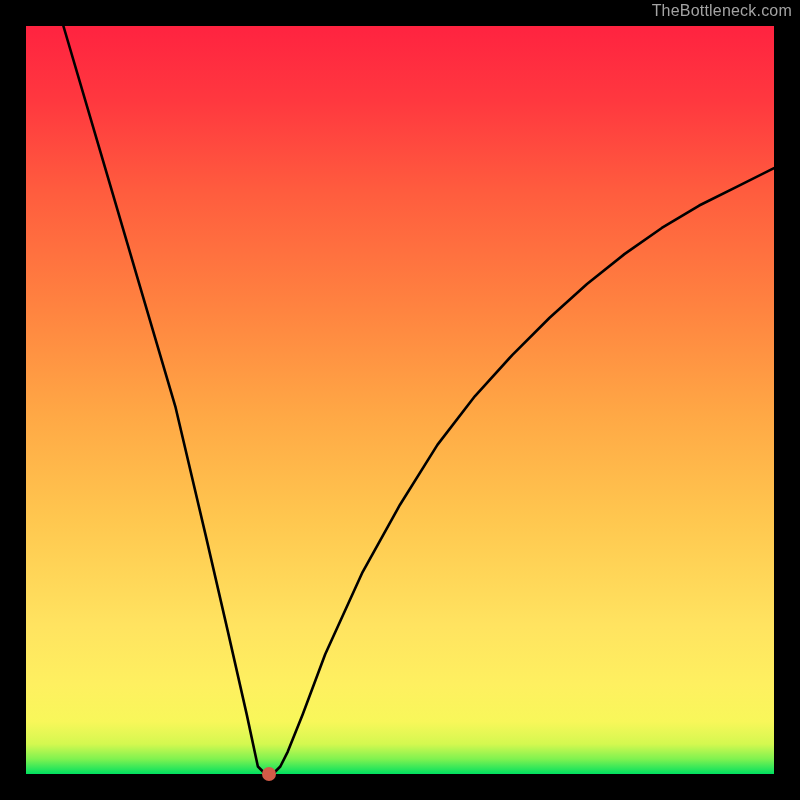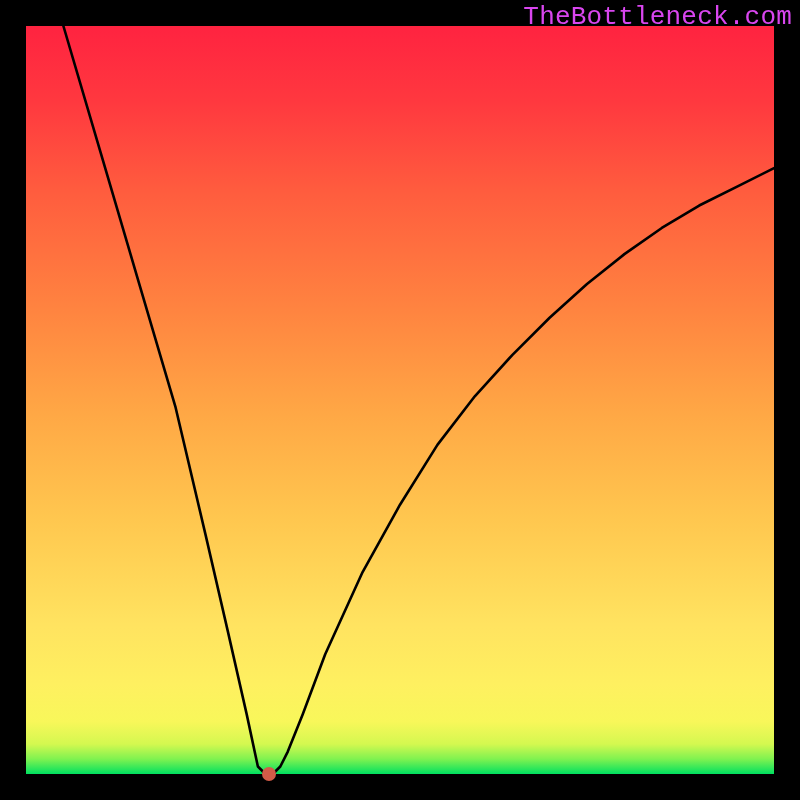--- a/index.html
+++ b/index.html
@@ -14,26 +14,25 @@
   .frame {
     position: relative;
     width: 800px;
     height: 800px;
     background: #000;
   }
   .watermark {
     position: absolute;
     top: 2px;
     right: 8px;
-    color: #d946ef;
-    font-size: 26px;
+    color: #a3a3a3;
+    font-size: 16px;
     letter-spacing: 0.2px;
     font-weight: 500;
     z-index: 5;
-    font-family: Liberation Mono, monospace;
   }
   .plot {
     position: absolute;
     left: 26px;
     top: 26px;
     width: 748px;
     height: 748px;
     background: linear-gradient(to top,
       #00e060 0%,
       #7ff250 2%,

